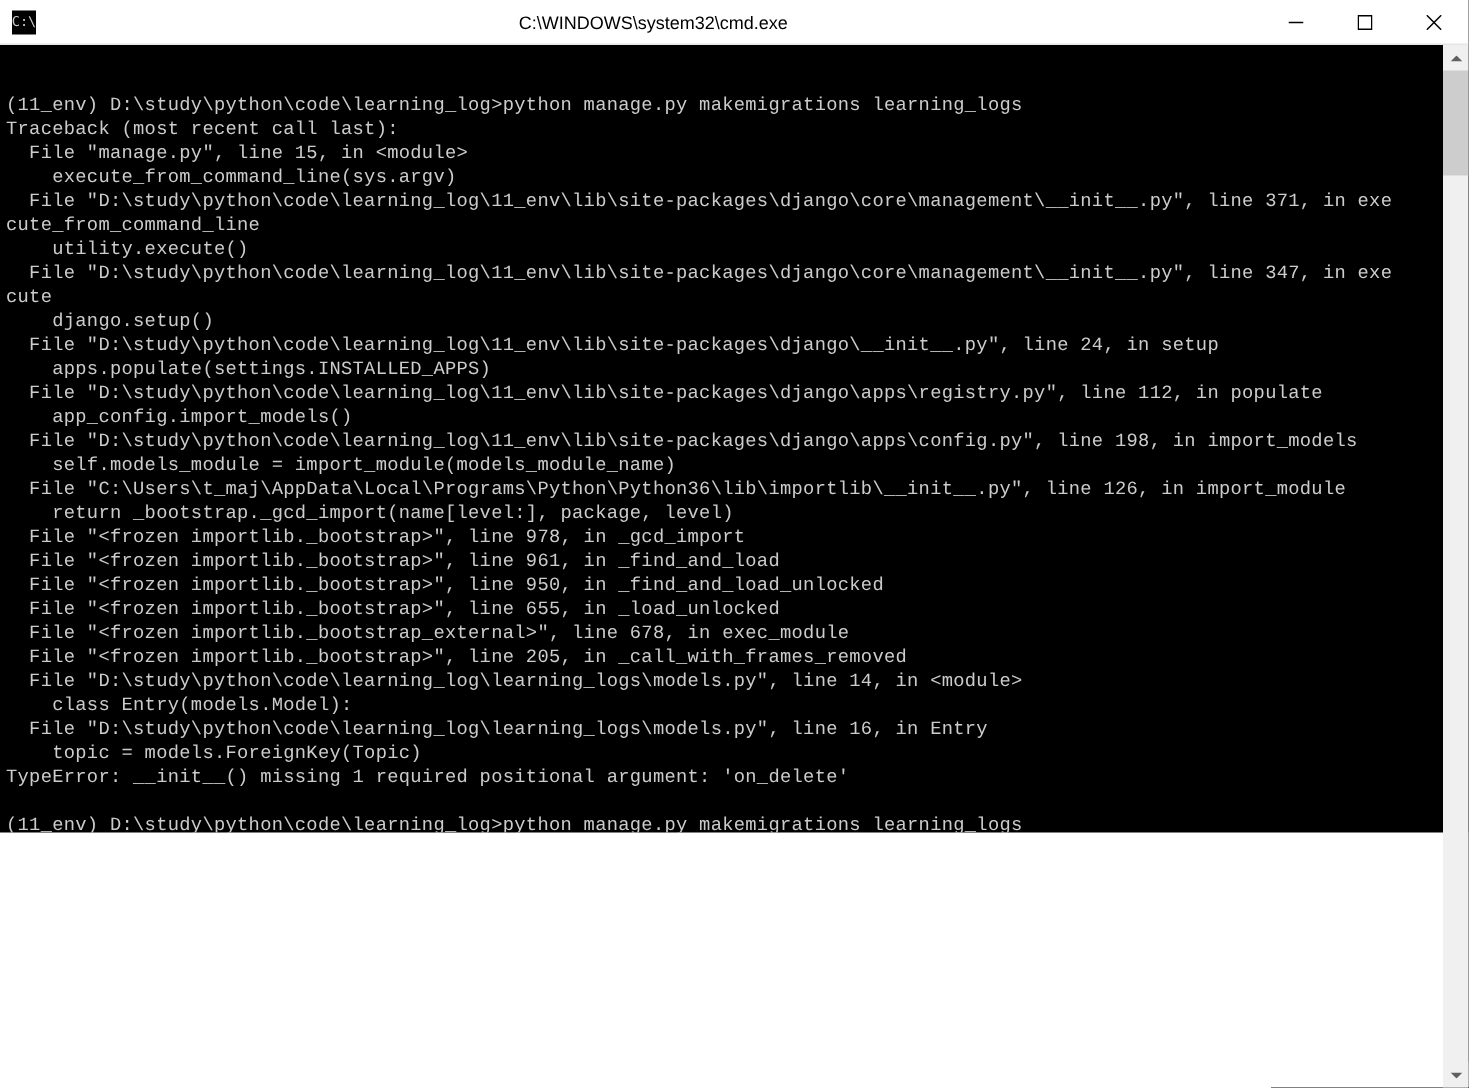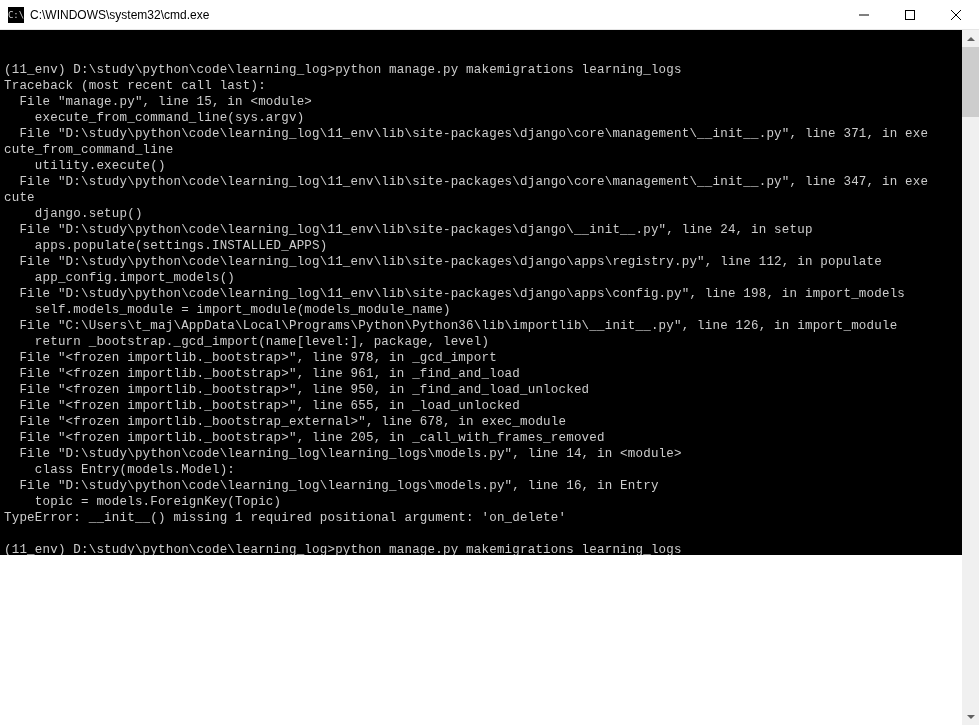--- a/index.html
+++ b/index.html
@@ -33,20 +33,21 @@
       justify-content: center;
       color: #cccccc;
       font-size: 9px;
       font-family: Consolas, monospace;
     }
     .title-text {
       font-size: 12px;
       color: #000000;
       font-family: "Segoe UI", sans-serif;
       flex: 1;
+      text-align: center;
     }
     .window-controls {
       display: flex;
       height: 100%;
     }
     .window-btn {
       width: 46px;
       height: 30px;
       display: flex;
       align-items: center;

